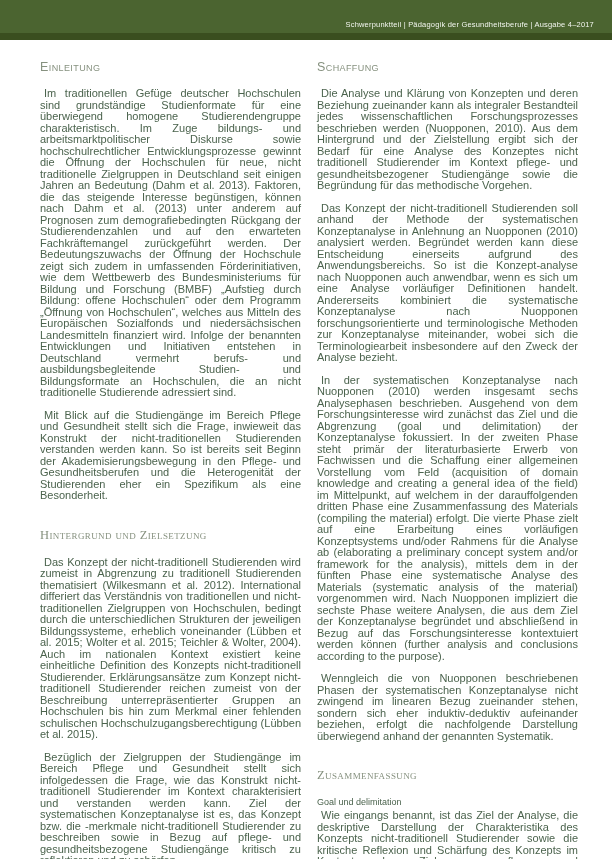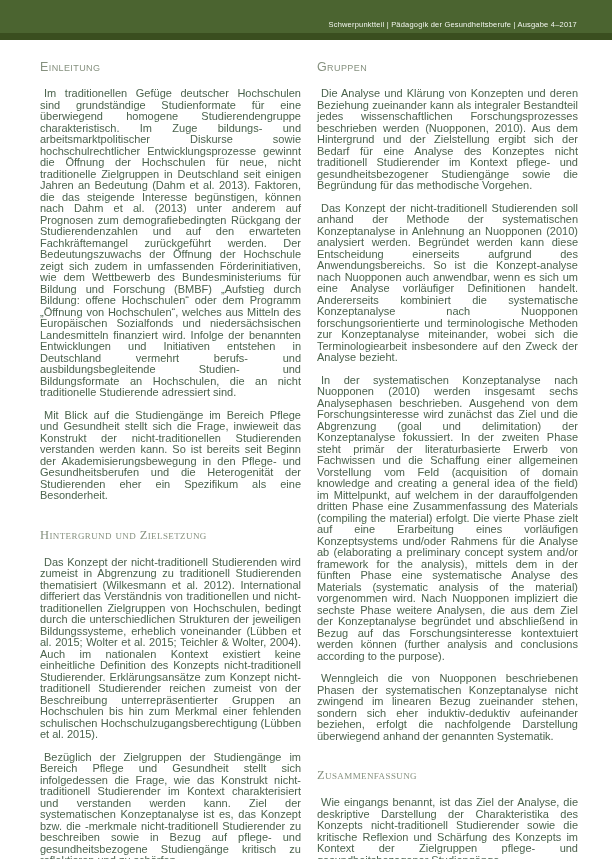--- a/index.html
+++ b/index.html
@@ -19,21 +19,21 @@
     width:612px;height:859px;
     background:var(--page_bg);
     overflow:hidden;
     margin:0 auto;
   }
   .header-bar{
     position:absolute;top:0;left:0;width:612px;height:40px;
     background:var(--header_bar);
     border-bottom:7px solid var(--header_bar_edge);
     display:flex;align-items:flex-end;justify-content:flex-end;
-    padding:0 35px 4px 0;
+    padding:0 18px 4px 0;
   }
   .header-text{
     color:var(--header_text);
     font-size:7.5px;
     letter-spacing:0.2px;
     white-space:nowrap;
   }
   .content{
     position:absolute;top:60px;left:40px;width:538px;
     display:flex;gap:16px;justify-content:space-between;
@@ -87,27 +87,28 @@
       <h2 class="section-heading">Einleitung</h2>
       <p>Im traditionellen Gefüge deutscher Hochschulen sind grundständige Studienformate für eine überwiegend homogene Studierendengruppe charakteristisch. Im Zuge bildungs- und arbeitsmarktpolitischer Diskurse sowie hochschulrechtlicher Entwicklungsprozesse gewinnt die Öffnung der Hochschulen für neue, nicht traditionelle Zielgruppen in Deutschland seit einigen Jahren an Bedeutung (Dahm et al. 2013). Faktoren, die das steigende Interesse begünstigen, können nach Dahm et al. (2013) unter anderem auf Prognosen zum demografiebedingten Rückgang der Studierendenzahlen und auf den erwarteten Fachkräftemangel zurückgeführt werden. Der Bedeutungszuwachs der Öffnung der Hochschule zeigt sich zudem in umfassenden Förderinitiativen, wie dem Wettbewerb des Bundesministeriums für Bildung und Forschung (BMBF) „Aufstieg durch Bildung: offene Hochschulen“ oder dem Programm „Öffnung von Hochschulen“, welches aus Mitteln des Europäischen Sozialfonds und niedersächsischen Landesmitteln finanziert wird. Infolge der benannten Entwicklungen und Initiativen entstehen in Deutschland vermehrt berufs- und ausbildungsbegleitende Studien- und Bildungsformate an Hochschulen, die an nicht traditionelle Studierende adressiert sind.</p>
       <p>Mit Blick auf die Studiengänge im Bereich Pflege und Gesundheit stellt sich die Frage, inwieweit das Konstrukt der nicht-traditionellen Studierenden verstanden werden kann. So ist bereits seit Beginn der Akademisierungsbewegung in den Pflege- und Gesundheitsberufen und die Heterogenität der Studierenden eher ein Spezifikum als eine Besonderheit.</p>
 
       <h2 class="section-heading spaced">Hintergrund und Zielsetzung</h2>
       <p>Das Konzept der nicht-traditionell Studierenden wird zumeist in Abgrenzung zu traditionell Studierenden thematisiert (Wilkesmann et al. 2012). International differiert das Verständnis von traditionellen und nicht-traditionellen Zielgruppen von Hochschulen, bedingt durch die unterschiedlichen Strukturen der jeweiligen Bildungssysteme, erheblich voneinander (Lübben et al. 2015; Wolter et al. 2015; Teichler &amp; Wolter, 2004). Auch im nationalen Kontext existiert keine einheitliche Definition des Konzepts nicht-traditionell Studierender. Erklärungsansätze zum Konzept nicht-traditionell Studierender reichen zumeist von der Beschreibung unterrepräsentierter Gruppen an Hochschulen bis hin zum Merkmal einer fehlenden schulischen Hochschulzugangsberechtigung (Lübben et al. 2015).</p>
       <p>Bezüglich der Zielgruppen der Studiengänge im Bereich Pflege und Gesundheit stellt sich infolgedessen die Frage, wie das Konstrukt nicht-traditionell Studierender im Kontext charakterisiert und verstanden werden kann. Ziel der systematischen Konzeptanalyse ist es, das Konzept bzw. die -merkmale nicht-traditionell Studierender zu beschreiben sowie in Bezug auf pflege- und gesundheitsbezogene Studiengänge kritisch zu reflektieren und zu schärfen.</p>
     </div>
 
     <div class="col">
-      <h2 class="section-heading">Gruppen</h2>
+      <h2 class="section-heading">Schaffung</h2>
       <p>Die Analyse und Klärung von Konzepten und deren Beziehung zueinander kann als integraler Bestandteil jedes wissenschaftlichen Forschungsprozesses beschrieben werden (Nuopponen, 2010). Aus dem Hintergrund und der Zielstellung ergibt sich der Bedarf für eine Analyse des Konzeptes nicht traditionell Studierender im Kontext pflege- und gesundheitsbezogener Studiengänge sowie die Begründung für das methodische Vorgehen.</p>
       <p>Das Konzept der nicht-traditionell Studierenden soll anhand der Methode der systematischen Konzeptanalyse in Anlehnung an Nuopponen (2010) analysiert werden. Begründet werden kann diese Entscheidung einerseits aufgrund des Anwendungsbereichs. So ist die Konzept-analyse nach Nuopponen auch anwendbar, wenn es sich um eine Analyse vorläufiger Definitionen handelt. Andererseits kombiniert die systematische Konzeptanalyse nach Nuopponen forschungsorientierte und terminologische Methoden zur Konzeptanalyse miteinander, wobei sich die Terminologiearbeit insbesondere auf den Zweck der Analyse bezieht.</p>
       <p>In der systematischen Konzeptanalyse nach Nuopponen (2010) werden insgesamt sechs Analysephasen beschrieben. Ausgehend von dem Forschungsinteresse wird zunächst das Ziel und die Abgrenzung (goal und delimitation) der Konzeptanalyse fokussiert. In der zweiten Phase steht primär der literaturbasierte Erwerb von Fachwissen und die Schaffung einer allgemeinen Vorstellung vom Feld (acquisition of domain knowledge and creating a general idea of the field) im Mittelpunkt, auf welchem in der darauffolgenden dritten Phase eine Zusammenfassung des Materials (compiling the material) erfolgt. Die vierte Phase zielt auf eine Erarbeitung eines vorläufigen Konzeptsystems und/oder Rahmens für die Analyse ab (elaborating a preliminary concept system and/or framework for the analysis), mittels dem in der fünften Phase eine systematische Analyse des Materials (systematic analysis of the material) vorgenommen wird. Nach Nuopponen impliziert die sechste Phase weitere Analysen, die aus dem Ziel der Konzeptanalyse begründet und abschließend in Bezug auf das Forschungsinteresse kontextuiert werden können (further analysis and conclusions according to the purpose).</p>
       <p>Wenngleich die von Nuopponen beschriebenen Phasen der systematischen Konzeptanalyse nicht zwingend im linearen Bezug zueinander stehen, sondern sich eher induktiv-deduktiv aufeinander beziehen, erfolgt die nachfolgende Darstellung überwiegend anhand der genannten Systematik.</p>
 
       <h2 class="section-heading spaced">Zusammenfassung</h2>
+      <h3 class="subheading">Goal und delimitation</h3>
       <p>Wie eingangs benannt, ist das Ziel der Analyse, die deskriptive Darstellung der Charakteristika des Konzepts nicht-traditionell Studierender sowie die kritische Reflexion und Schärfung des Konzepts im Kontext der Zielgruppen pflege- und gesundheitsbezogener Studiengänge.</p>
     </div>
 
   </div>
 
   <div class="footer">
     <span>Pädagogik der Gesundheitsberufe 4/2017   |   4. Jahrgang   |   hpsmedia, Nidda</span>
     <span>76</span>
   </div>
 

